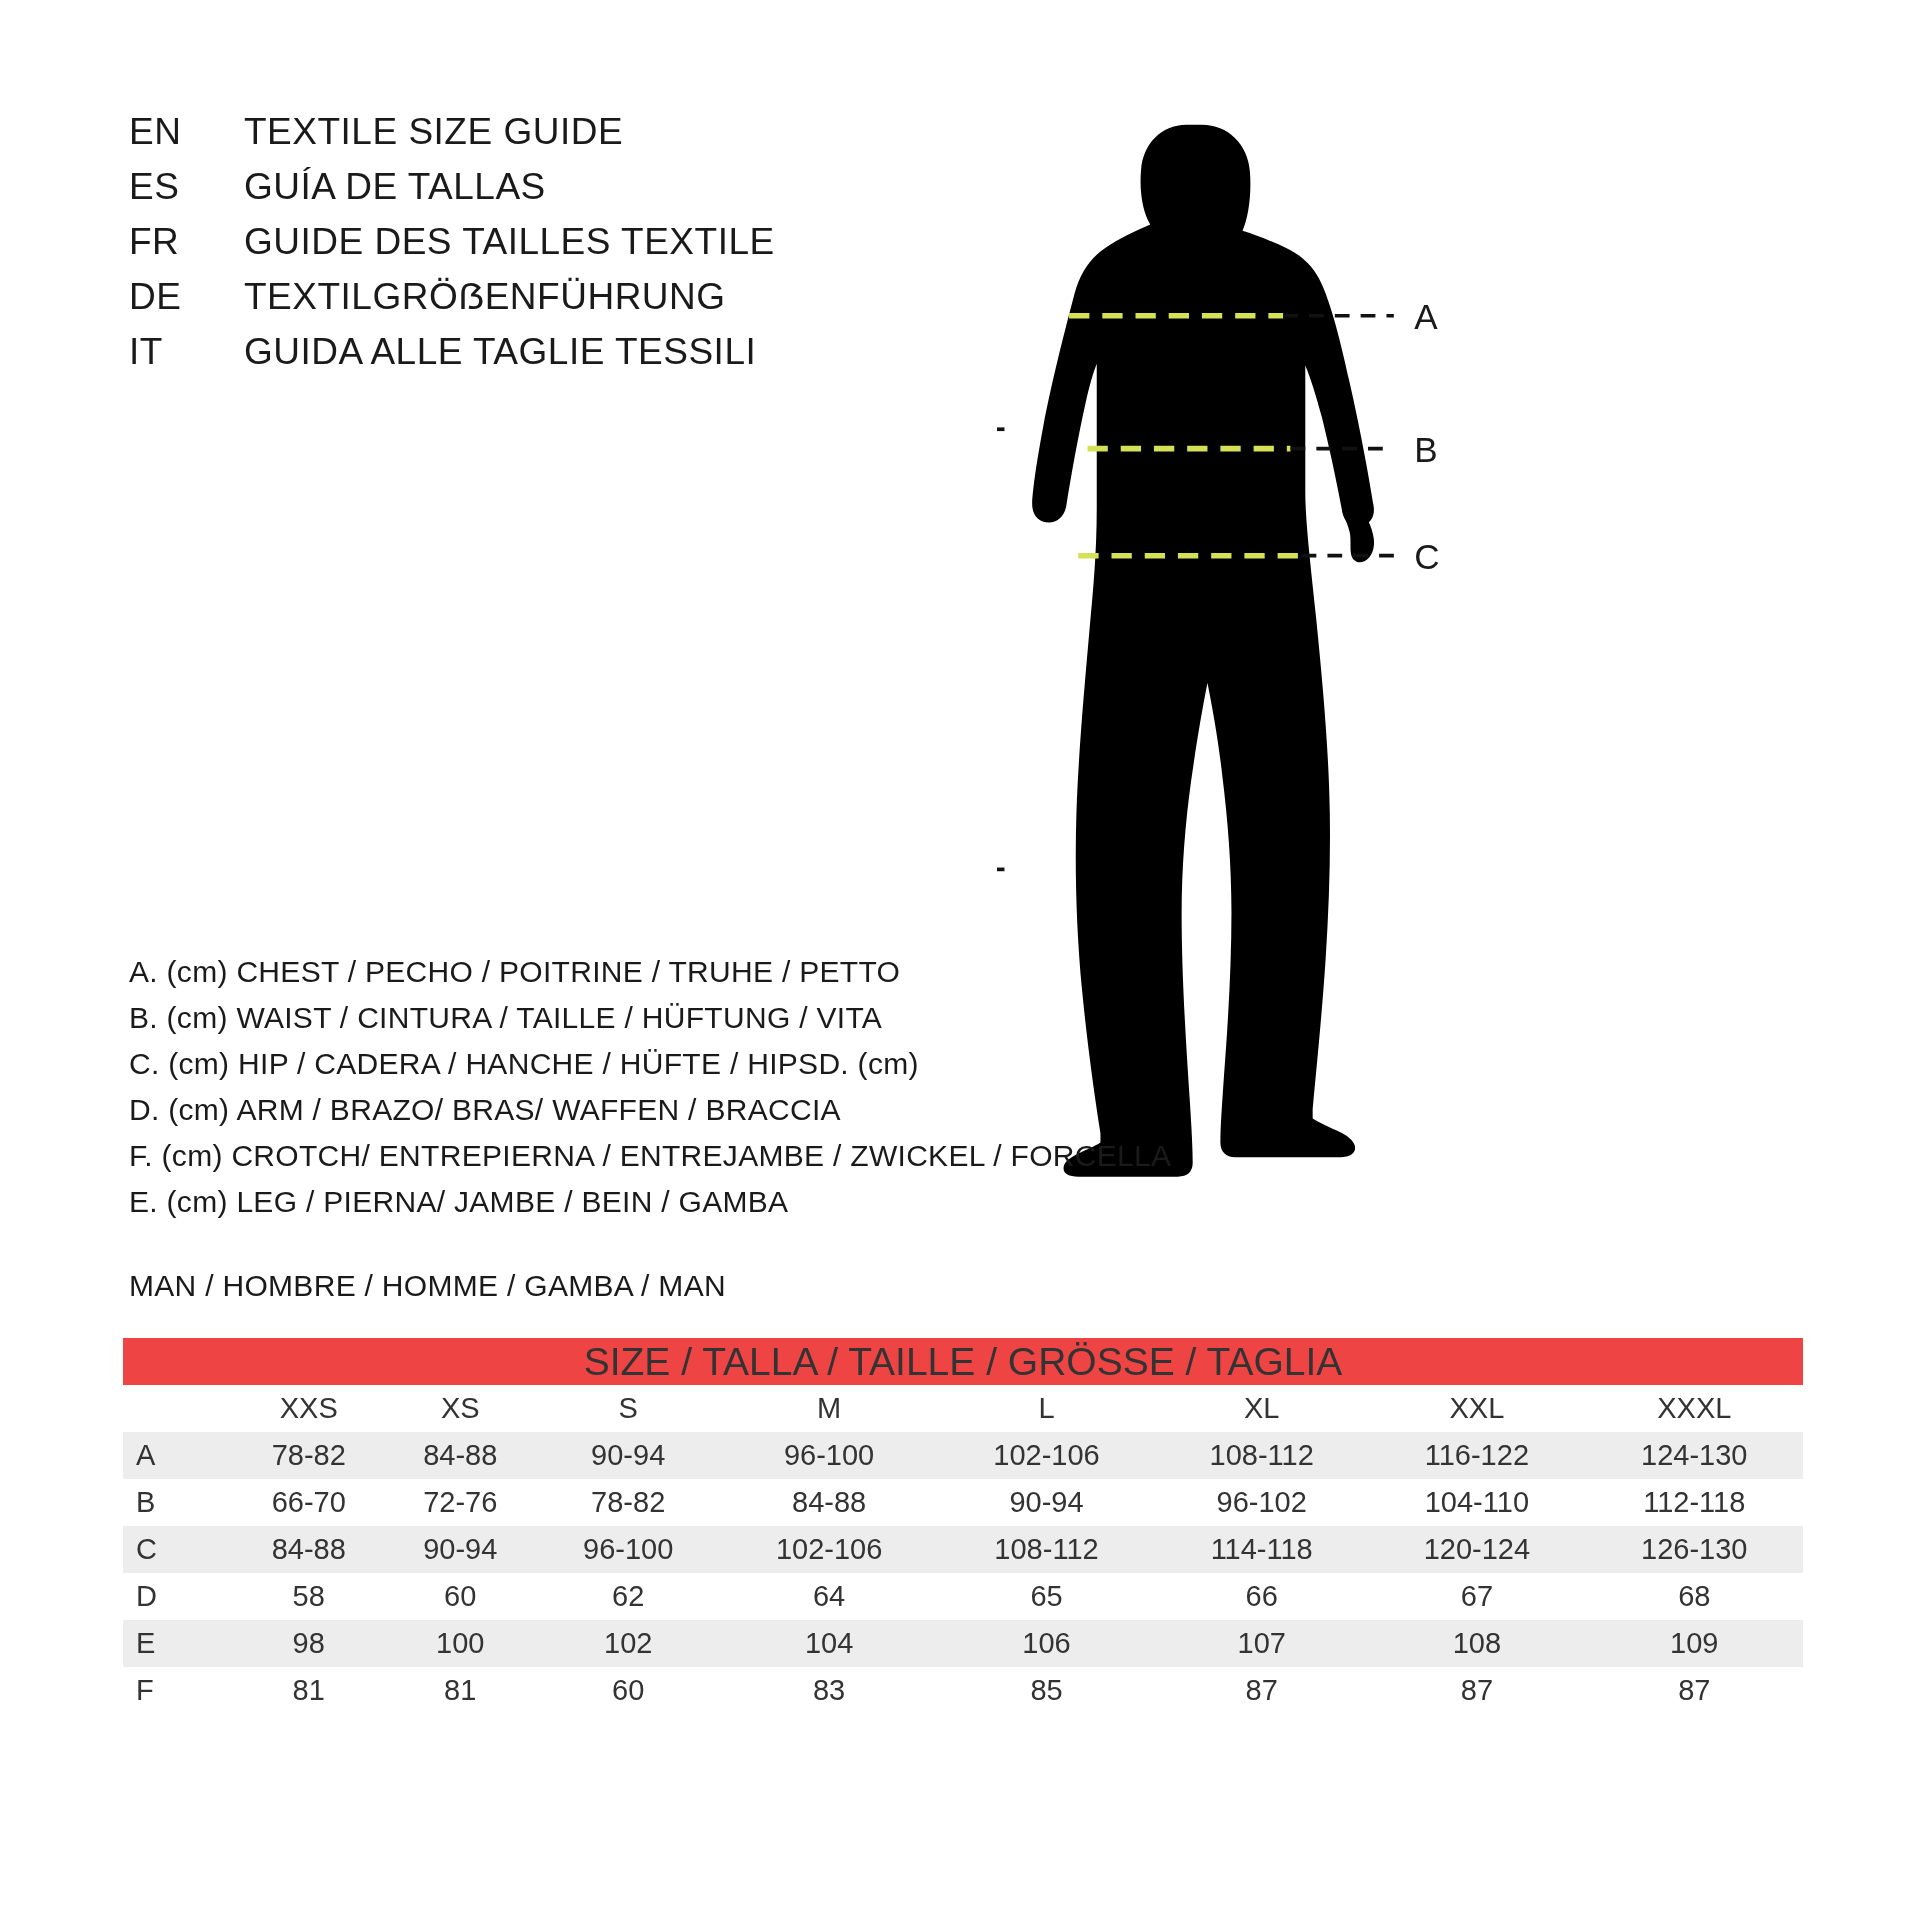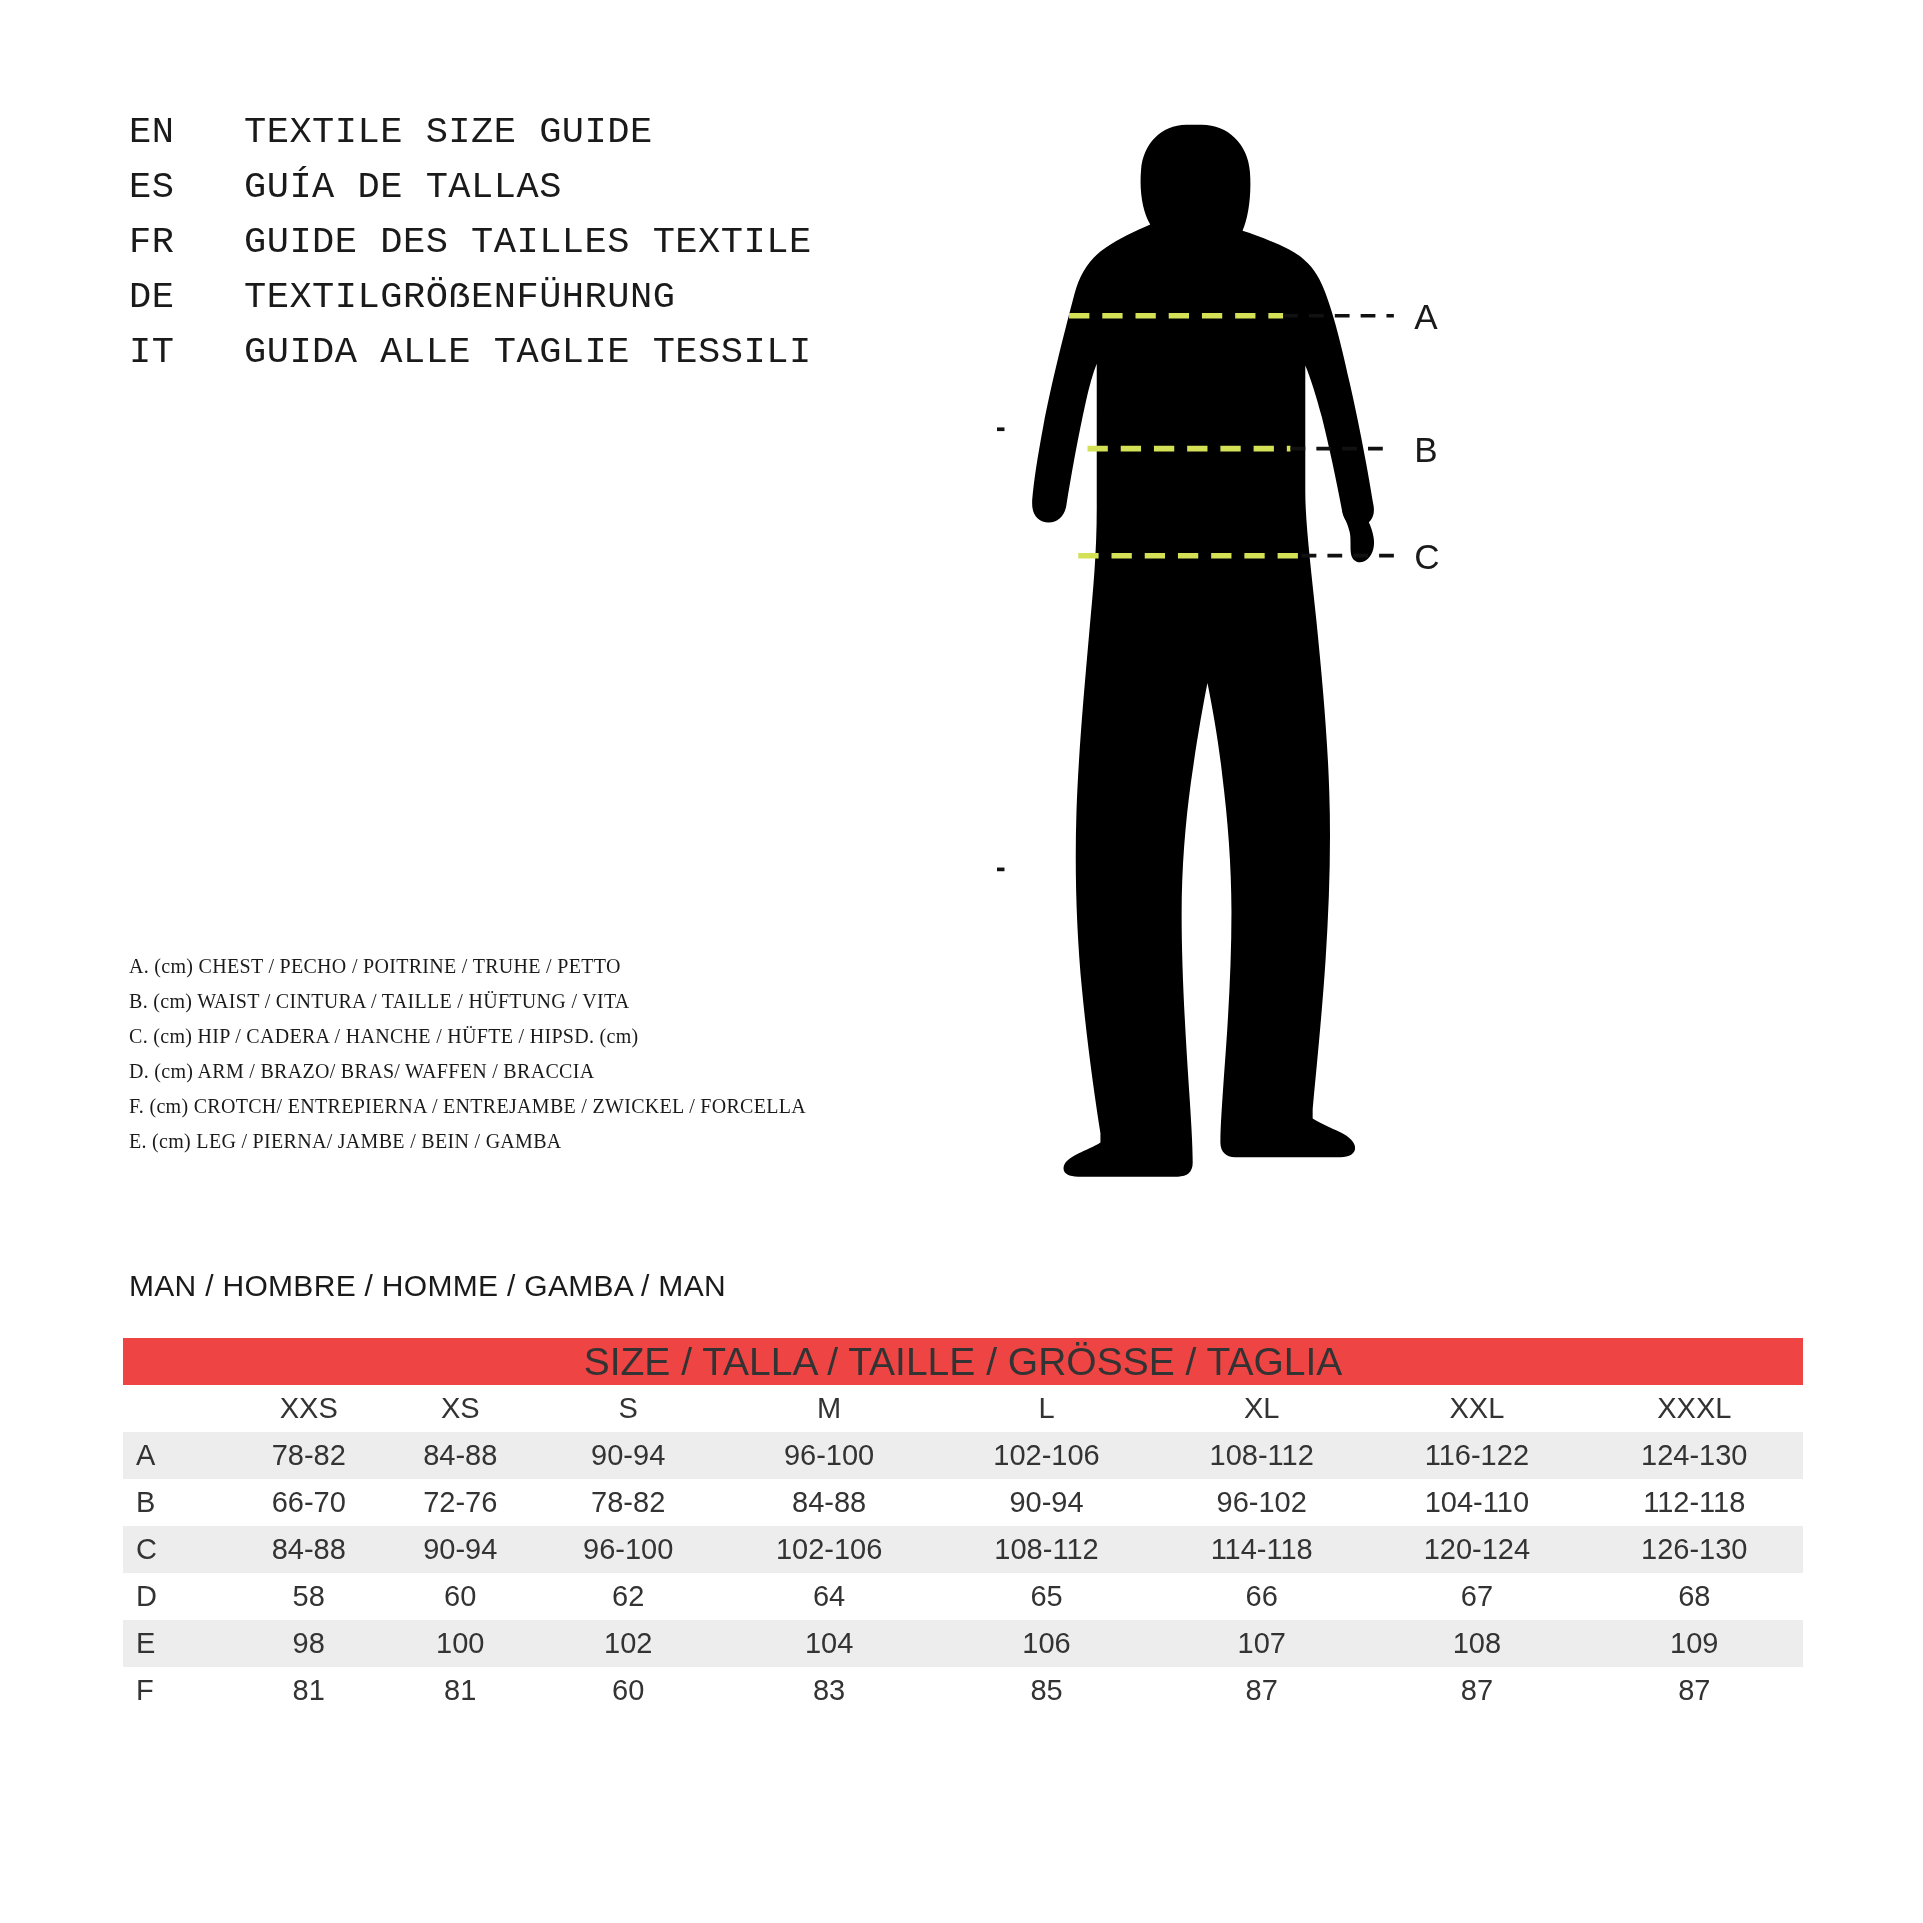--- a/index.html
+++ b/index.html
@@ -15,21 +15,20 @@
     position: relative;
     overflow: hidden;
   }
 
   
   #title-block {
     position: absolute;
     left: 129px;
     top: 111px;
     width: 831px;
-    font-family: Liberation Mono, monospace;
   }
   .title-row {
     display: flex;
     align-items: baseline;
     margin-bottom: 13px;
   }
   .title-lang {
     width: 115px;
     font-size: 37px;
     letter-spacing: 0.5px;
@@ -43,26 +42,25 @@
   }
 
   
   #legend-block {
     position: absolute;
     left: 129px;
     top: 955px;
     width: 1108px;
   }
   .legend-row {
-    font-size: 20px;
+    font-size: 30px;
     letter-spacing: 0.3px;
     margin-bottom: 12px;
     white-space: nowrap;
     color: #1a1a1a;
-    font-family: Liberation Serif, serif;
   }
   #gender-row {
     position: absolute;
     left: 129px;
     top: 1269px;
     font-size: 30px;
     letter-spacing: 0.3px;
     color: #1a1a1a;
     white-space: nowrap;
   }

